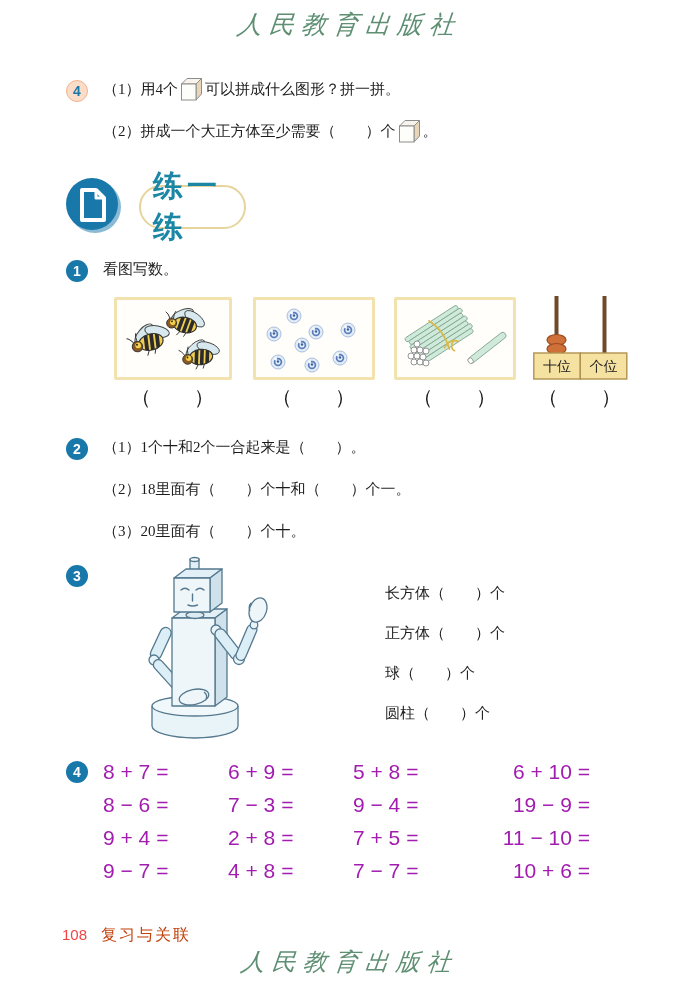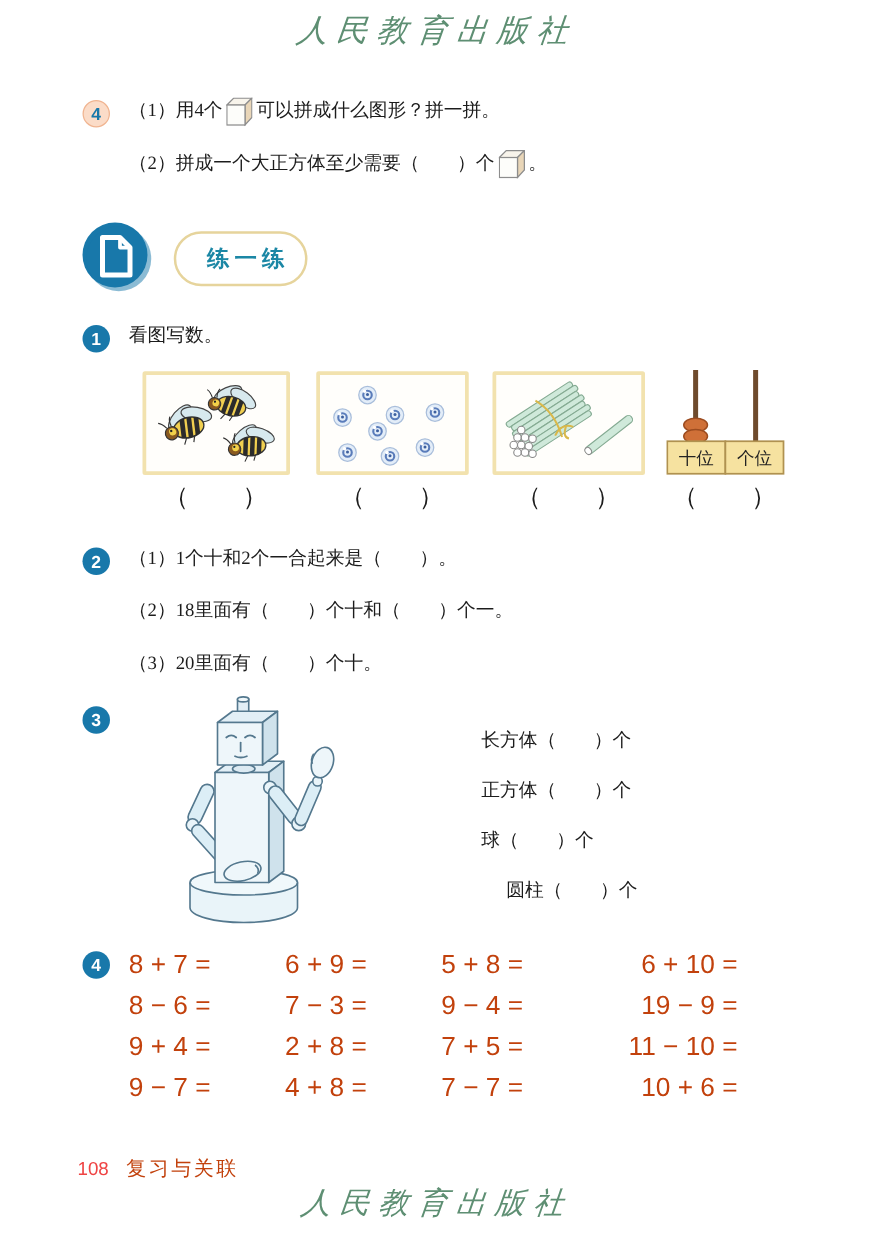--- a/index.html
+++ b/index.html
@@ -12,28 +12,28 @@
 
   .badge{width:22px;height:22px;border-radius:50%;background:#1878aa;color:#fff;
          font-family:"Liberation Sans","DejaVu Sans",sans-serif;font-size:14px;font-weight:bold;
          display:flex;align-items:center;justify-content:center;line-height:1;}
   .badge.peach{background:#fbdcc8;border:1px solid #f0b490;color:#1878aa;box-sizing:border-box;}
 
   .qline{font-size:15px;line-height:27px;white-space:nowrap;display:flex;align-items:center;}
 
   .pill{box-sizing:border-box;border:2px solid #e6d49c;border-radius:24px;background:#fff;
         display:flex;align-items:center;justify-content:center;}
-  .pill span{color:#1b87a5;font-size:18px;letter-spacing:4px;font-weight:bold;margin-left:12px;}
+  .pill span{color:#1b87a5;font-size:30px;letter-spacing:4px;font-weight:bold;margin-left:12px;}
 
   .figbox{box-sizing:border-box;border:3px solid #f2e2ae;border-radius:2px;background:#fffefb;}
 
   .paren{font-size:20px;letter-spacing:1px;transform:translateX(-50%);white-space:nowrap;}
 
   .q4row{display:flex;font-family:"Liberation Sans","DejaVu Sans",sans-serif;
-         font-size:21px;color:#c2410c;line-height:30px;}
+         font-size:21px;color:#a21caf;line-height:30px;}
   .q4row .c{width:125px;text-align:left;}
   .q4row .c3{width:117px;}
   .q4row .c4{width:120px;text-align:right;}
 
   .footrow{display:flex;align-items:baseline;gap:14px;}
   .pageno{font-family:"Liberation Sans","DejaVu Sans",sans-serif;font-size:15px;color:#ef4444;}
   .chapter{font-size:16px;color:#c2410c;letter-spacing:2px;}
 </style>
 </head>
 <body>
@@ -222,21 +222,21 @@
       <path d="M81 34 q4 -3.5 8 0"></path>
       <path d="M96 34 q4 -3.5 8 0"></path>
       <path d="M92.5 38 v7"></path>
       <path d="M88 49 q4.5 2 9.5 0"></path>
     </g>
   </svg>
 
   <div class="abs qline" style="left:385px;top:580px;">长方体（　　）个</div>
   <div class="abs qline" style="left:385px;top:660px;">球（　　）个</div>
   <div class="abs qline" style="left:385px;top:620px;">正方体（　　）个</div>
-  <div class="abs qline" style="left:385px;top:700px;margin-left:20px;">圆柱（　　）个</div>
+  <div class="abs qline" style="left:385px;top:700px;">圆柱（　　）个</div>
 
   <div class="abs badge" style="left:66px;top:761px;">4</div>
 
   <div class="abs q4row" style="left:103px;top:757px;">
     <span class="c">8 + 7 =</span>
     <span class="c">6 + 9 =</span>
     <span class="c c3">5 + 8 =</span>
     <span class="c c4">6 + 10 =</span>
   </div>
   <div class="abs q4row" style="left:103px;top:790px;">

